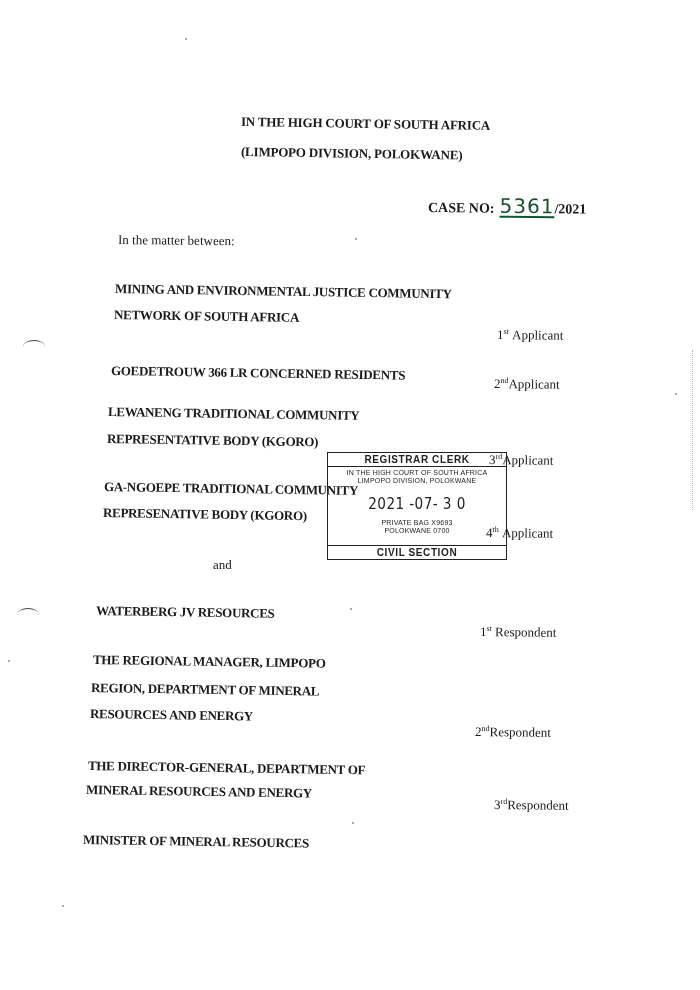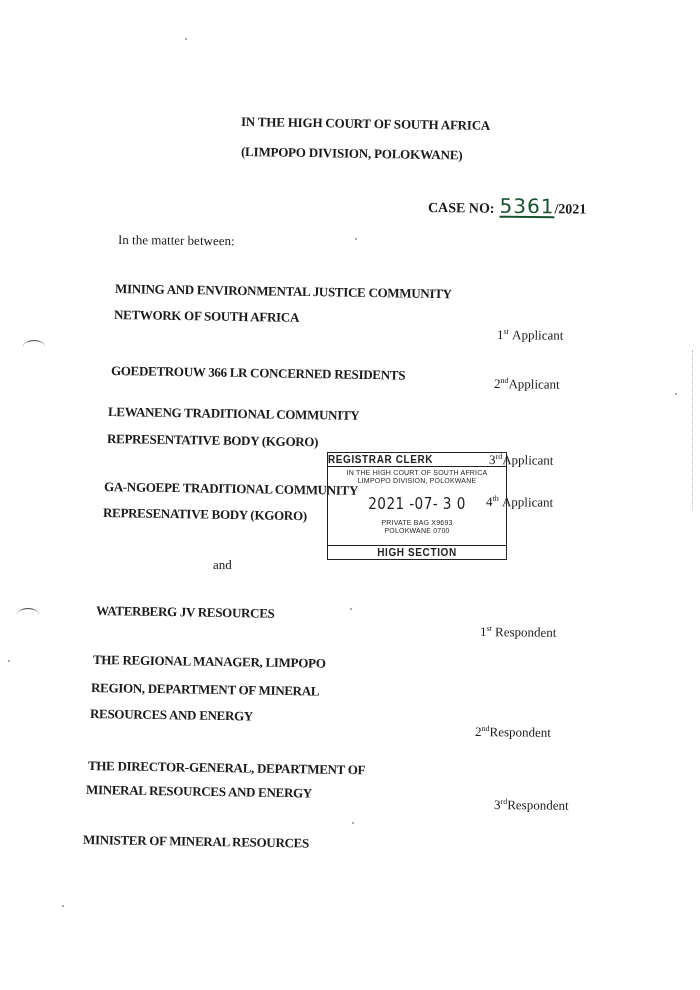--- a/index.html
+++ b/index.html
@@ -70,21 +70,21 @@
       width: 178px;
       height: 106px;
       border: 1.5px solid #222;
       font-family: "Liberation Sans", "DejaVu Sans", sans-serif;
       color: #222;
       background: transparent;
     }
     .stamp .hdr {
       height: 13px;
       border-bottom: 1.2px solid #222;
-      text-align: left;
+      text-align: center;
       font-size: 10px;
       font-weight: bold;
       letter-spacing: 0.6px;
       line-height: 13px;
     }
     .stamp .court-line {
       text-align: center;
       font-size: 7px;
       line-height: 8px;
       margin-top: 2px;
@@ -166,32 +166,32 @@
   </div>
 
   <div class="abs party tilt1" style="left:108px; top:404px;">LEWANENG TRADITIONAL COMMUNITY</div>
   <div class="abs party tilt1" style="left:107px; top:431px;">REPRESENTATIVE BODY (KGORO)</div>
   <div class="abs role tilt2" style="left:489px; top:452px;">
     <span>3</span><sup>rd</sup><span>Applicant</span>
   </div>
 
   <div class="abs party tilt1" style="left:104px; top:479px;">GA-NGOEPE TRADITIONAL COMMUNITY</div>
   <div class="abs party tilt1" style="left:103px; top:505px;">REPRESENATIVE BODY (KGORO)</div>
-  <div class="abs role tilt2" style="left:486px; top:494px;">
+  <div class="abs role tilt2" style="left:486px; top:525px;">
     <span>4</span><sup>th</sup>&nbsp;<span>Applicant</span>
   </div>
 
   <div class="stamp">
     <div class="hdr">REGISTRAR CLERK</div>
     <div class="court-line">IN THE HIGH COURT OF SOUTH AFRICA</div>
     <div class="court-line" style="margin-top:0;">LIMPOPO DIVISION, POLOKWANE</div>
     <div class="date">2021 -07- 3 0</div>
     <div class="bag">PRIVATE BAG X9693</div>
     <div class="bag" style="margin-top:0;">POLOKWANE 0700</div>
-    <div class="ftr">HIGH SECTION</div>
+    <div class="ftr">CIVIL SECTION</div>
   </div>
 
   <div class="abs plain" style="left:213px; top:557px;">and</div>
 
   <div class="abs party tilt1" style="left:96px; top:603px;">WATERBERG JV RESOURCES</div>
   <div class="abs role tilt2" style="left:480px; top:624px;">
     <span>1</span><sup>st</sup>&nbsp;<span>Respondent</span>
   </div>
 
   <div class="abs party tilt1" style="left:93px; top:652px;">THE REGIONAL MANAGER, LIMPOPO</div>

